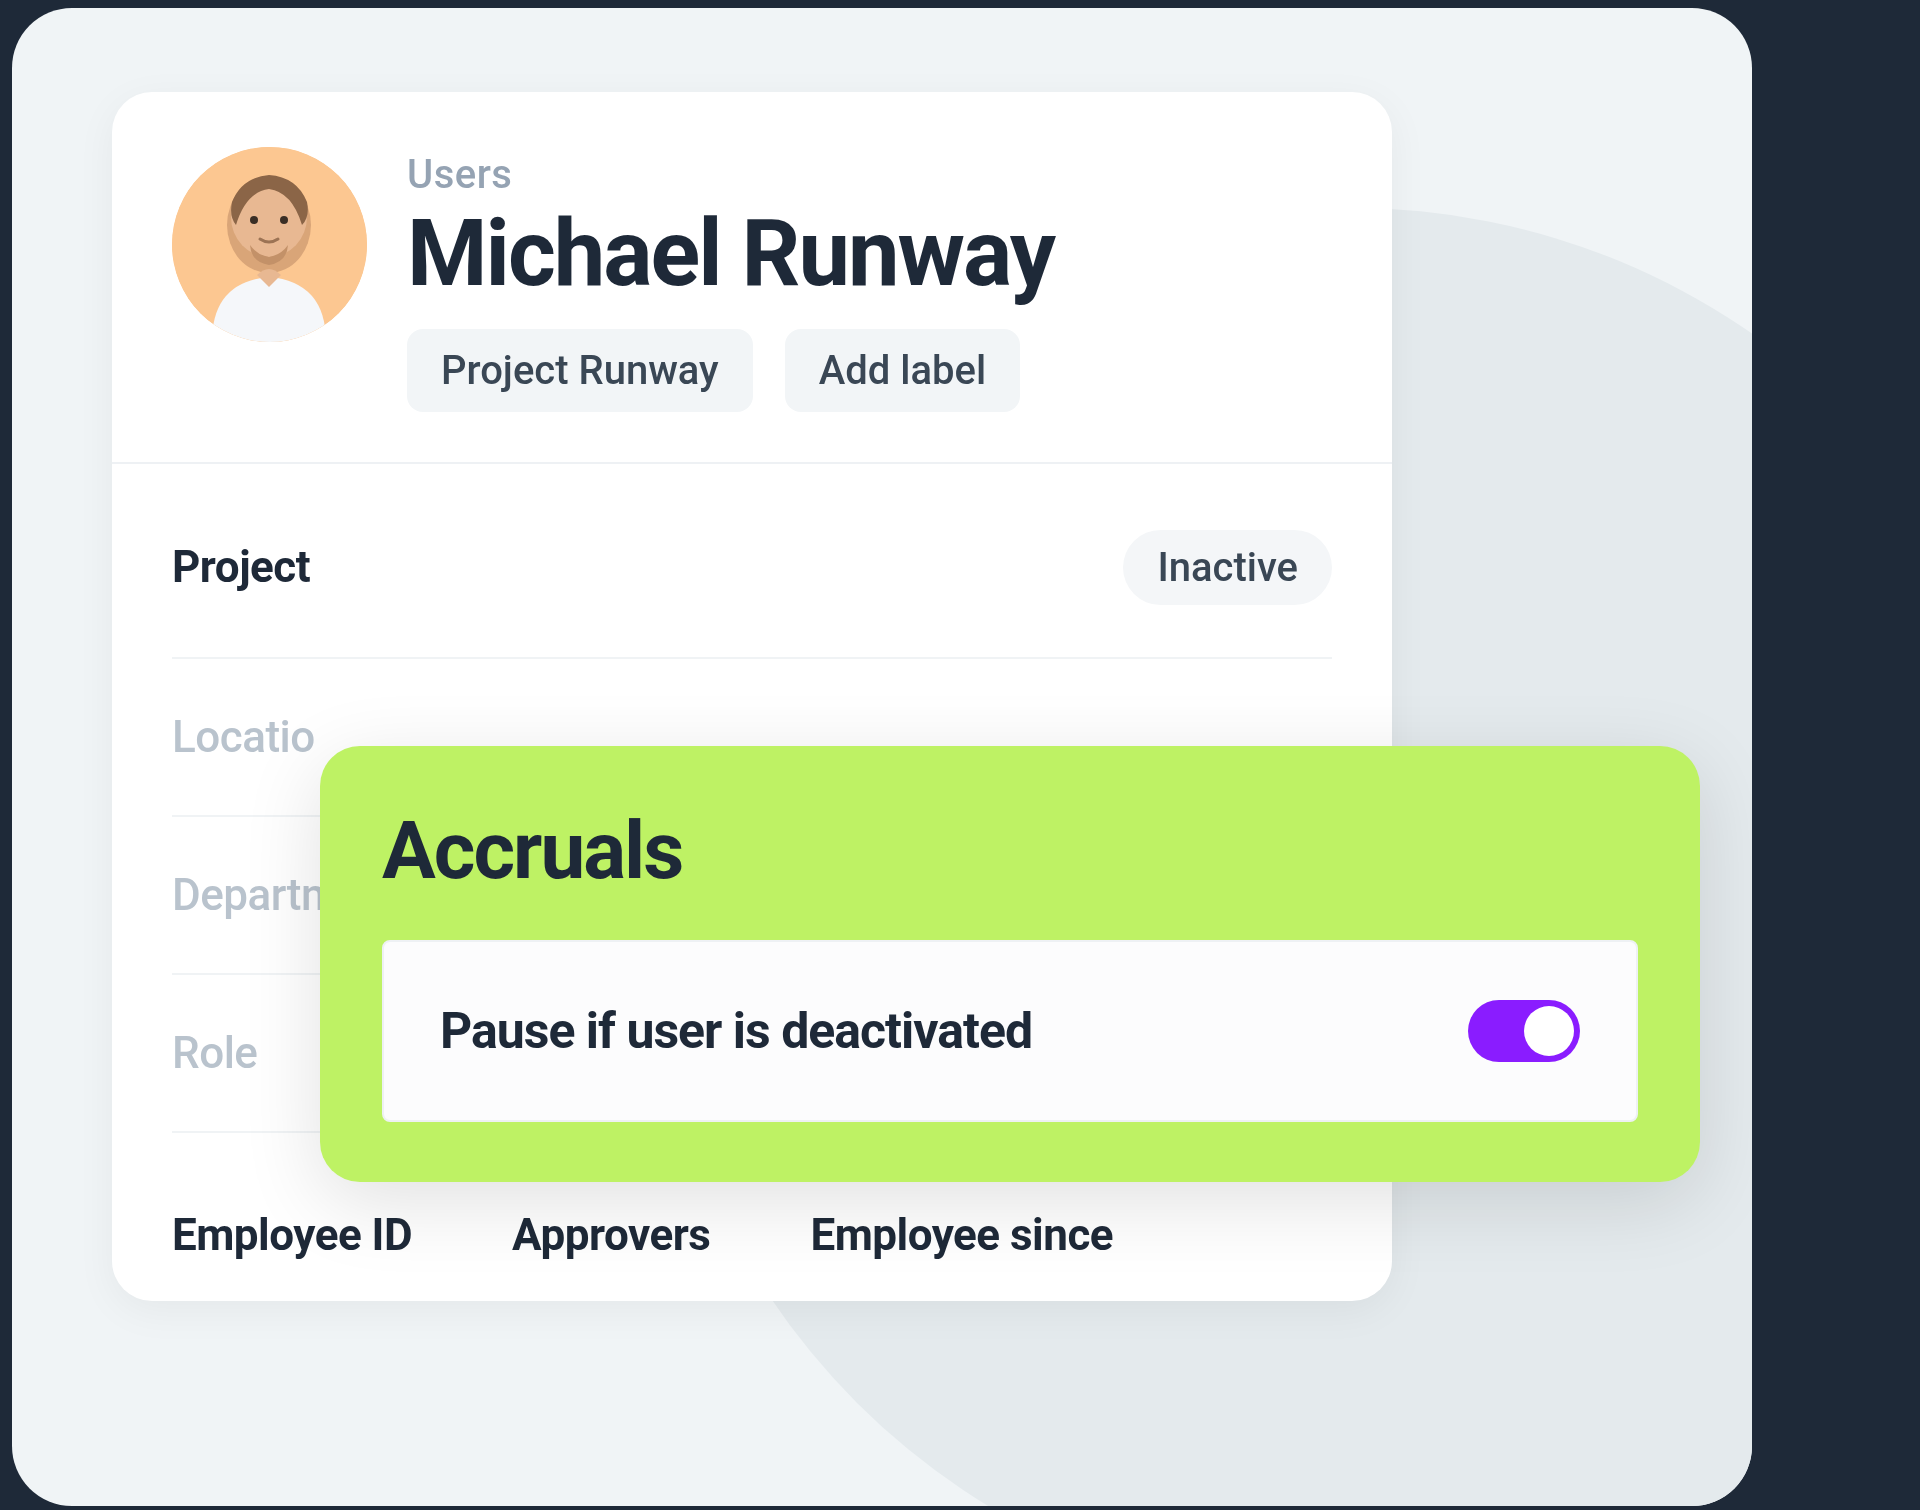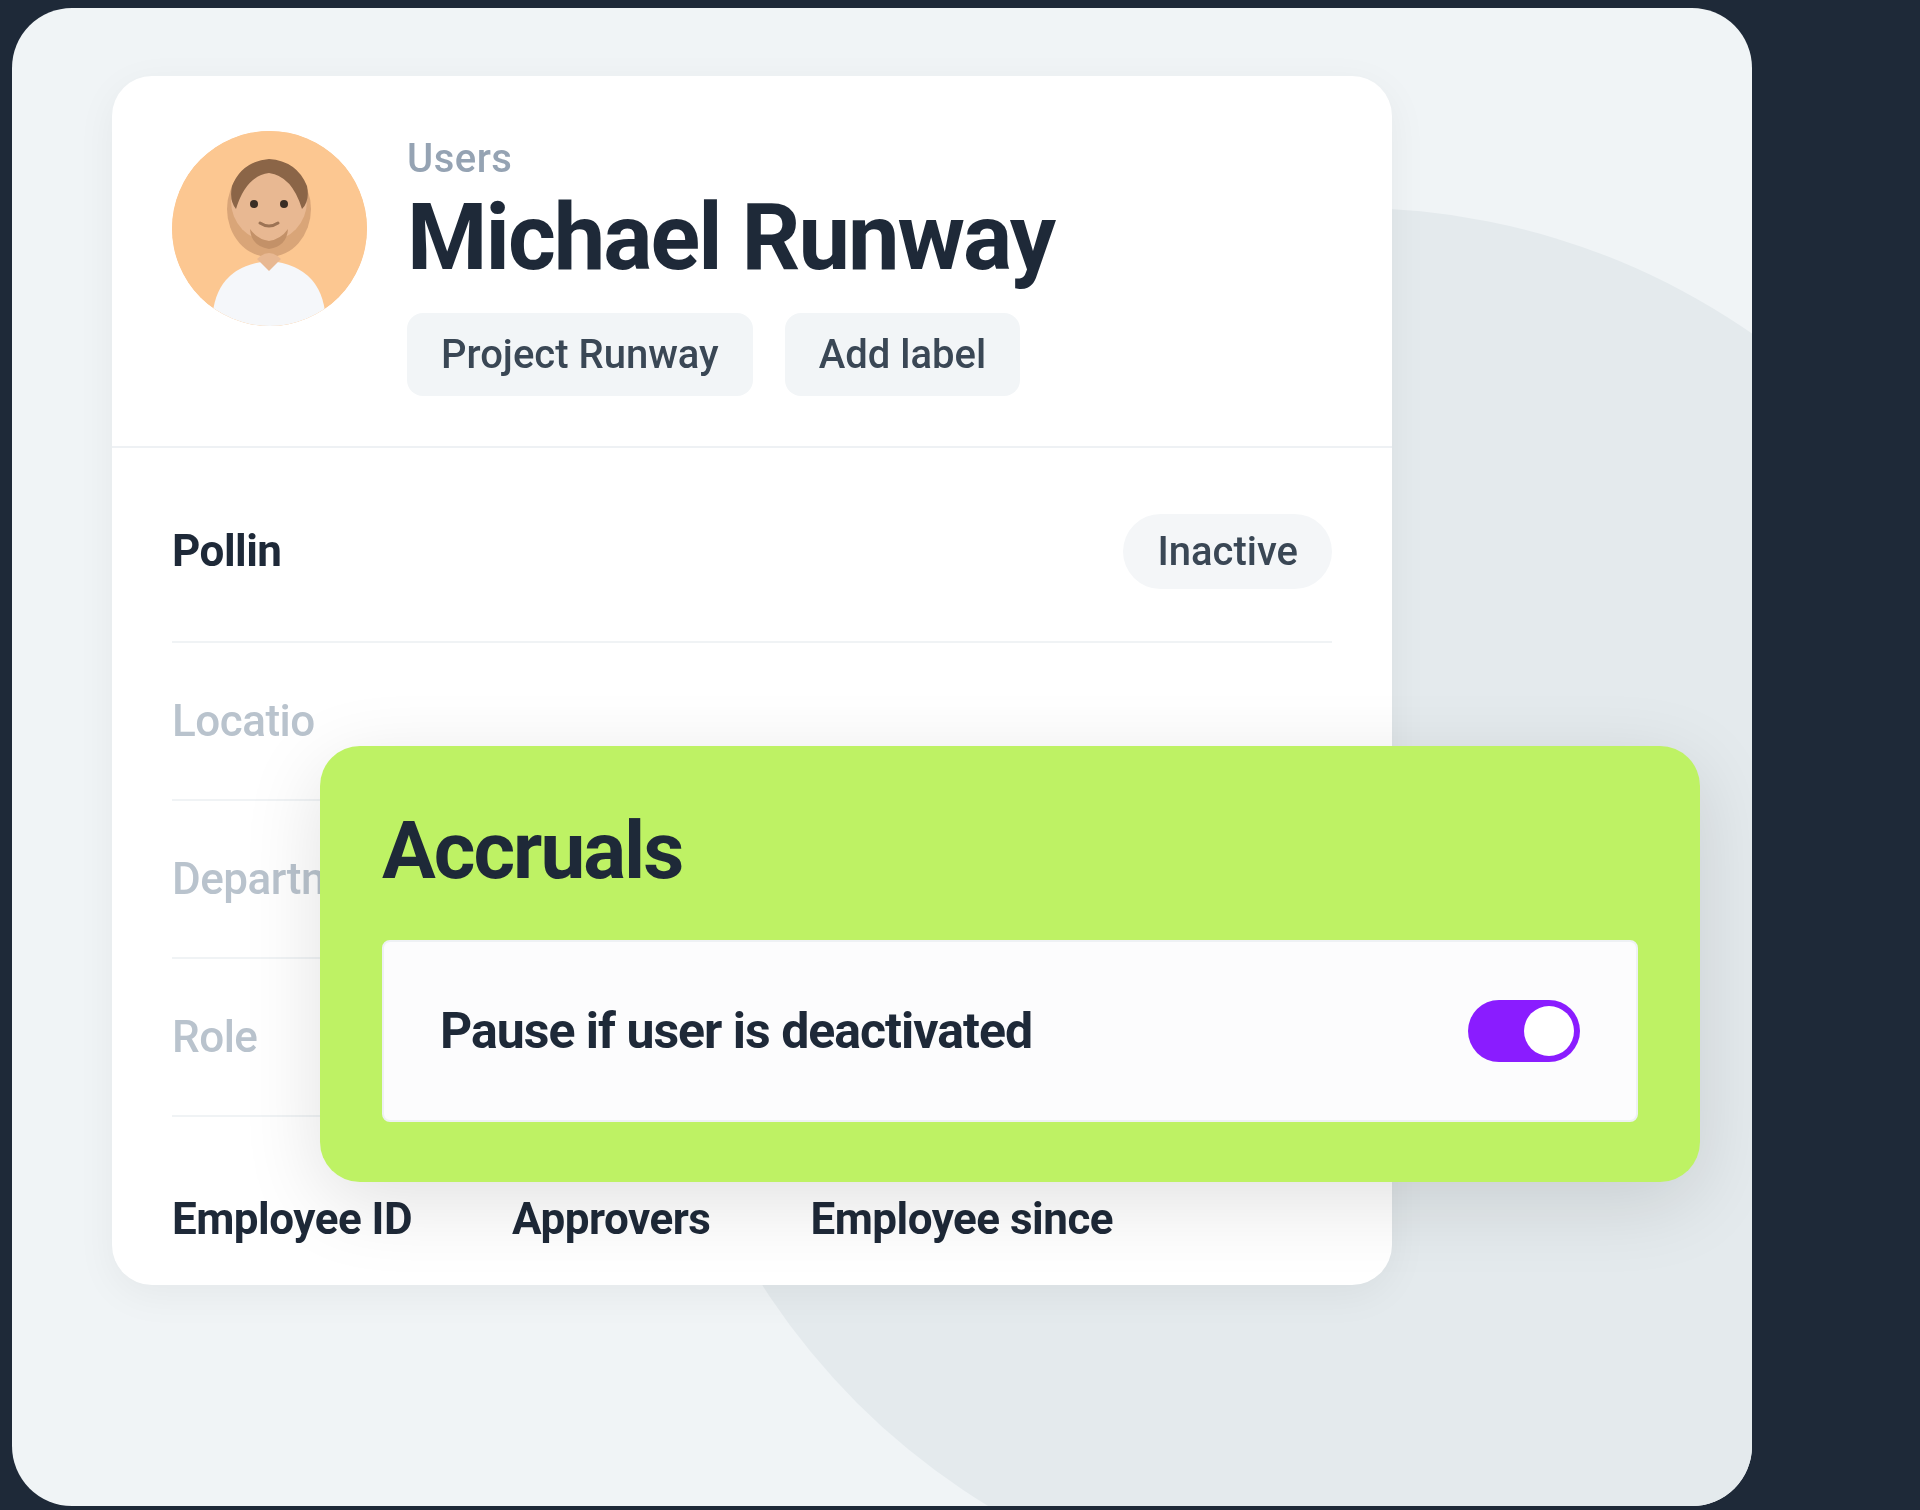--- a/index.html
+++ b/index.html
@@ -33,21 +33,21 @@
       top: 200px;
       width: 1400px;
       height: 1400px;
       background: #e4eaed;
       border-radius: 50%;
     }
     
     .user-card {
       position: absolute;
       left: 100px;
-      top: 68px;
+      top: 84px;
       width: 1280px;
       background: #ffffff;
       border-radius: 40px;
       box-shadow: 0 10px 40px rgba(0,0,0,0.05);
       overflow: hidden;
     }
     
     .user-header {
       display: flex;
       padding: 55px 60px 50px 60px;
@@ -248,21 +248,21 @@
           <div class="label-chip">Project Runway</div>
           <div class="label-chip">Add label</div>
         </div>
       </div>
     </div>
 
     <div class="user-divider"></div>
 
     <div class="details-section">
       <div class="detail-row">
-        <div class="detail-label">Pollin</div>
+        <div class="detail-label">Project</div>
         <div class="status-badge">Inactive</div>
       </div>
       <div class="detail-row">
         <div class="detail-label muted">Locatio</div>
       </div>
       <div class="detail-row">
         <div class="detail-label muted">Departn</div>
       </div>
       <div class="detail-row">
         <div class="detail-label muted">Role</div>

